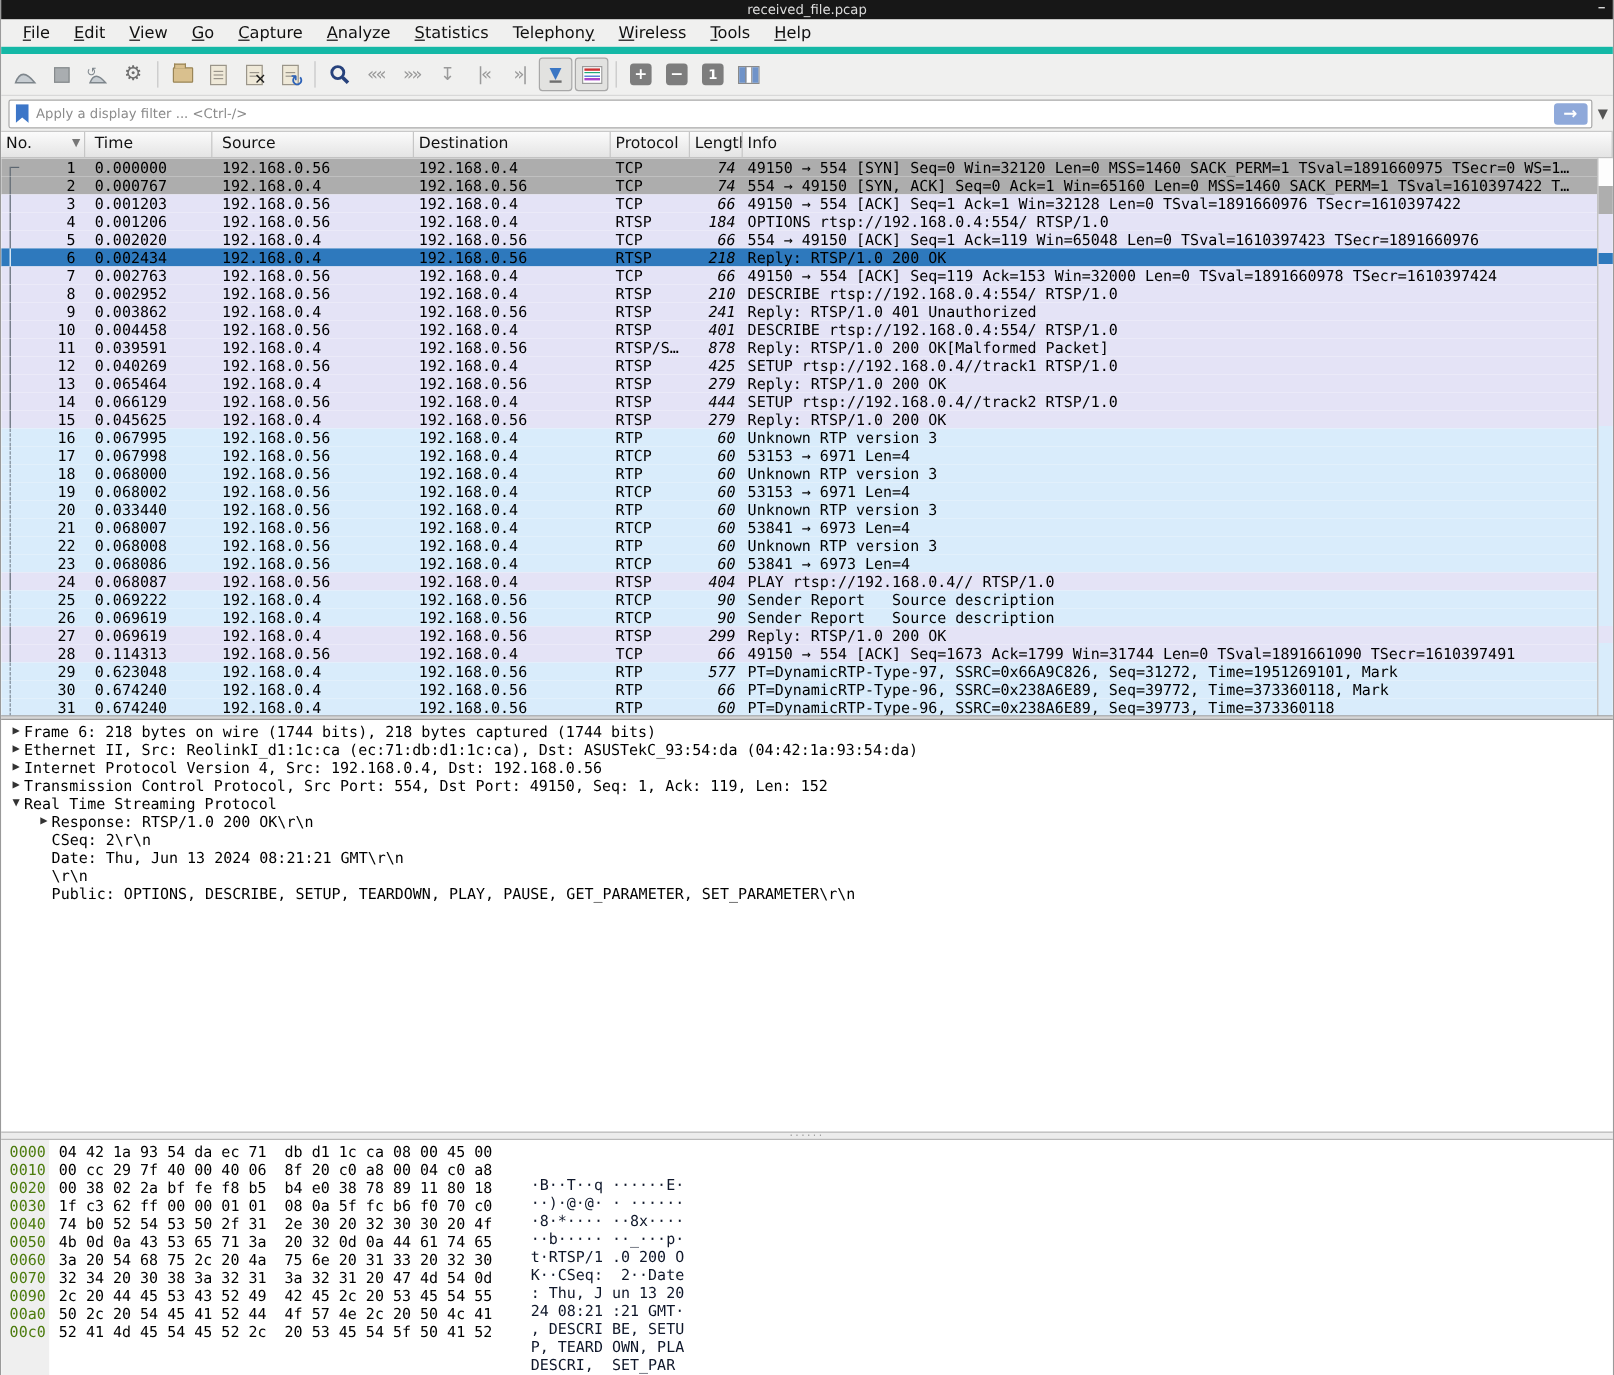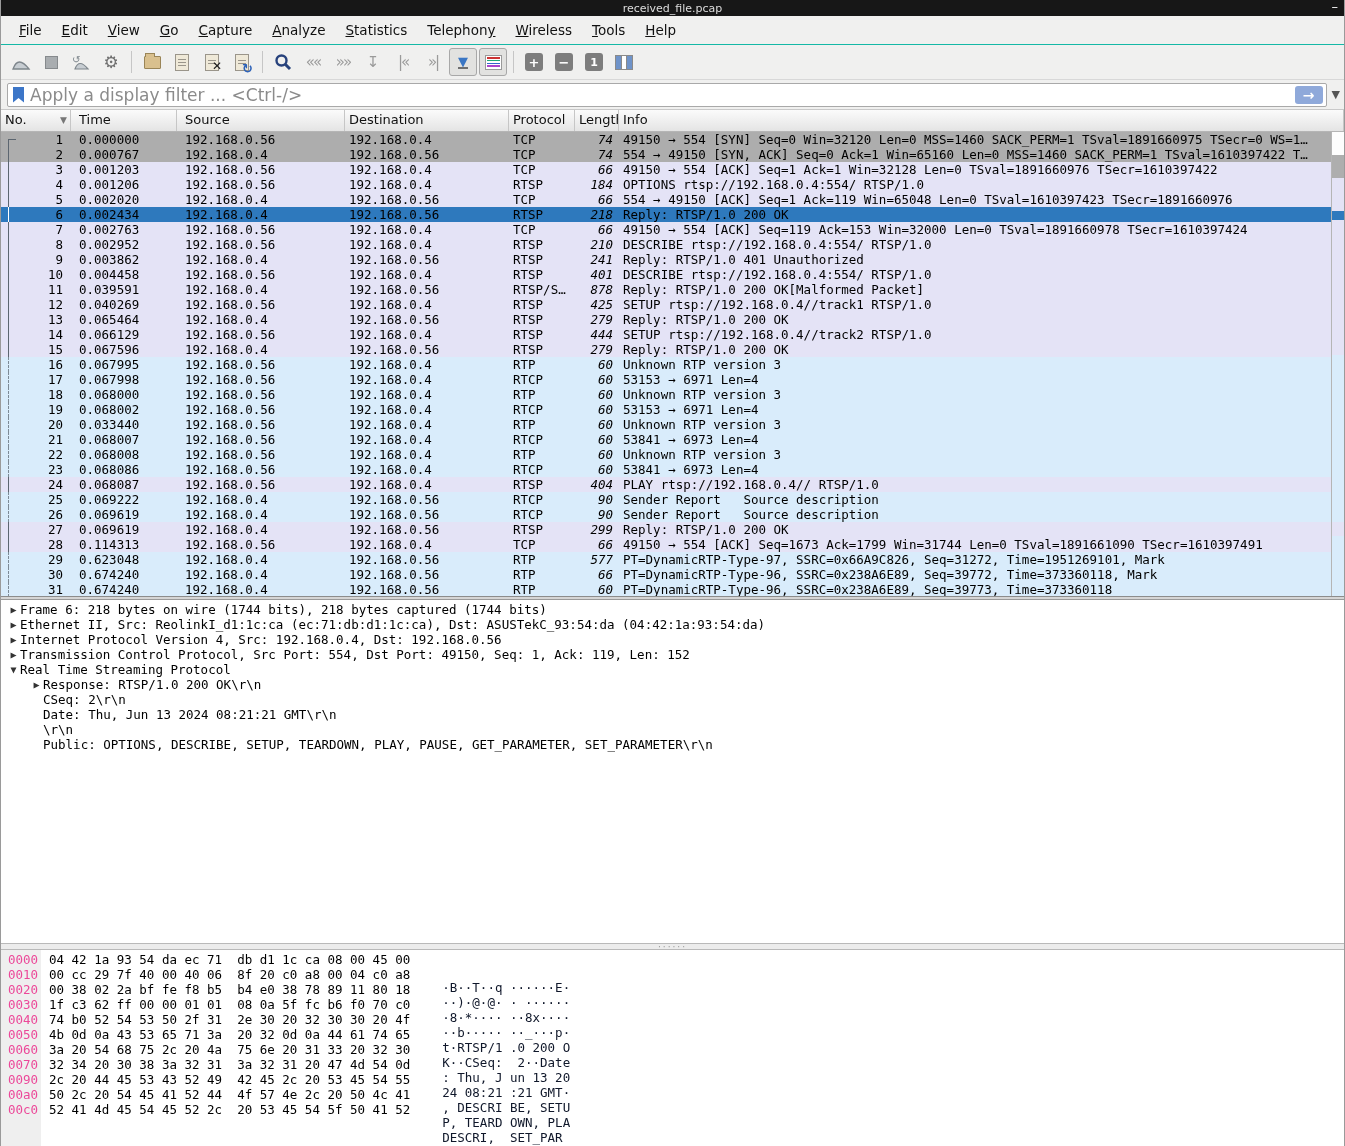--- a/index.html
+++ b/index.html
@@ -8,21 +8,21 @@
   .window { width:1345px; height:1146px; display:flex; flex-direction:column;
             border-left:1px solid #9a9a9a; border-right:1px solid #9a9a9a; }
 
   
   .titlebar { height:16px; background:#171717; color:#ddd; position:relative;
               display:flex; align-items:center; justify-content:center;
               font-size:11px; flex:none; }
   .min-btn { position:absolute; right:6px; top:-1px; color:#fff; font-size:13px; cursor:default; }
 
   
-  .menubar { height:29px; background:#f0f0ef; border-bottom:1px solid #14b8a6;
+  .menubar { height:29px; background:#f0f0ef; border-bottom:6px solid #14b8a6;
              display:flex; align-items:center; padding-left:8px; flex:none; }
   .mitem { padding:3px 10px; font-size:13.5px; color:#111; }
   .mitem u { text-decoration:underline; }
 
   
   .toolbar { height:35px; background:#f0f0ef; border-bottom:1px solid #d8d8d8;
              display:flex; align-items:center; padding-left:6px; gap:2px; flex:none; }
   .tbtn { width:28px; height:28px; display:flex; align-items:center; justify-content:center;
           border:1px solid transparent; border-radius:3px; color:#8a8a8a; font-size:15px; }
   .tbtn.pressed { border:1px solid #a8a8a8; background:#e2e2e0; }
@@ -47,21 +47,21 @@
   .tablecols i.b { background:#6f93c9; }
   .finsvg, .magsvg { display:block; }
 
   
   .filterbar { height:30px; background:#f0f0ef; border-bottom:1px solid #c9c9c9;
                display:flex; align-items:center; padding:0 4px 0 6px; flex:none; }
   .filterwrap { flex:1; height:24px; background:#fff; border:1px solid #a9a9a9; border-radius:2px;
                 display:flex; align-items:center; padding:0 3px; }
   .bookmark { width:11px; height:16px; background:#3c76c8; margin:0 6px 0 2px;
               clip-path:polygon(0 0,100% 0,100% 100%,50% 72%,0 100%); flex:none; }
-  .filterinput { flex:1; border:none; outline:none; font-size:17px; color:#333;
+  .filterinput { flex:1; border:none; outline:none; font-size:11px; color:#333;
                  font-family:"DejaVu Sans", sans-serif; background:transparent; }
   .filterinput::placeholder { color:#8b8b8b; opacity:1; }
   .applybtn { width:28px; height:18px; background:#8fa9da; border-radius:3px; color:#fff;
               display:flex; align-items:center; justify-content:center; font-size:14px;
               font-weight:bold; flex:none; }
   .fcaret { color:#555; font-size:11px; margin-left:5px; flex:none; }
 
   
   .plist { position:relative; flex:none; height:487px; background:#fff; border-bottom:1px solid #8c8c8c; }
   .phead { display:grid; grid-template-columns:70px 106px 168px 164px 66px 44px 1fr;
@@ -104,21 +104,21 @@
   .drow.lv2 { padding-left:29px; }
 
   
   .split2 { height:7px; background:#ececec; border-top:1px solid #b9b9b9; border-bottom:1px solid #b9b9b9;
             display:flex; align-items:center; justify-content:center; flex:none; }
   .grip { color:#9a9a9a; font-size:9px; letter-spacing:2px; line-height:4px; }
   .hexpane { flex:1; background:#fff; position:relative; overflow:hidden; padding-top:2px; }
   .hexstrip { position:absolute; left:0; top:0; bottom:0; width:40px; background:#efefef; }
   .hrow { height:15px; line-height:15px; font-family:"DejaVu Sans Mono", monospace;
           font-size:12.5px; white-space:pre; position:relative; display:flex; }
-  .hrow .off { width:40px; color:#ec4899; padding-left:7px; flex:none; }
+  .hrow .off { width:40px; color:#4d7c0f; padding-left:7px; flex:none; }
   .hrow .bytes { margin-left:8px; color:#000; flex:none; }
   .hrow .ascii { margin-left:32px; color:#0f172a; flex:none;margin-top:28px; }
 </style>
 </head>
 <body>
 
 <div class="window">
 
   <div class="titlebar">
     <span>received_file.pcap</span>
@@ -261,21 +261,21 @@
         <div class="prow lav"><span class="cno">5<span class="conv line"></span></span><span class="pad8">0.002020</span><span class="pad8">192.168.0.4</span><span class="pad4">192.168.0.56</span><span class="pad4">TCP</span><span class="clen">66</span><span class="pad4">554 → 49150 [ACK] Seq=1 Ack=119 Win=65048 Len=0 TSval=1610397423 TSecr=1891660976</span></div>
         <div class="prow sel"><span class="cno">6<span class="conv line"></span></span><span class="pad8">0.002434</span><span class="pad8">192.168.0.4</span><span class="pad4">192.168.0.56</span><span class="pad4">RTSP</span><span class="clen">218</span><span class="pad4">Reply: RTSP/1.0 200 OK</span></div>
         <div class="prow lav"><span class="cno">7<span class="conv line"></span></span><span class="pad8">0.002763</span><span class="pad8">192.168.0.56</span><span class="pad4">192.168.0.4</span><span class="pad4">TCP</span><span class="clen">66</span><span class="pad4">49150 → 554 [ACK] Seq=119 Ack=153 Win=32000 Len=0 TSval=1891660978 TSecr=1610397424</span></div>
         <div class="prow lav"><span class="cno">8<span class="conv line"></span></span><span class="pad8">0.002952</span><span class="pad8">192.168.0.56</span><span class="pad4">192.168.0.4</span><span class="pad4">RTSP</span><span class="clen">210</span><span class="pad4">DESCRIBE rtsp://192.168.0.4:554/ RTSP/1.0</span></div>
         <div class="prow lav"><span class="cno">9<span class="conv line"></span></span><span class="pad8">0.003862</span><span class="pad8">192.168.0.4</span><span class="pad4">192.168.0.56</span><span class="pad4">RTSP</span><span class="clen">241</span><span class="pad4">Reply: RTSP/1.0 401 Unauthorized</span></div>
         <div class="prow lav"><span class="cno">10<span class="conv line"></span></span><span class="pad8">0.004458</span><span class="pad8">192.168.0.56</span><span class="pad4">192.168.0.4</span><span class="pad4">RTSP</span><span class="clen">401</span><span class="pad4">DESCRIBE rtsp://192.168.0.4:554/ RTSP/1.0</span></div>
         <div class="prow lav"><span class="cno">11<span class="conv line"></span></span><span class="pad8">0.039591</span><span class="pad8">192.168.0.4</span><span class="pad4">192.168.0.56</span><span class="pad4">RTSP/S…</span><span class="clen">878</span><span class="pad4">Reply: RTSP/1.0 200 OK[Malformed Packet]</span></div>
         <div class="prow lav"><span class="cno">12<span class="conv line"></span></span><span class="pad8">0.040269</span><span class="pad8">192.168.0.56</span><span class="pad4">192.168.0.4</span><span class="pad4">RTSP</span><span class="clen">425</span><span class="pad4">SETUP rtsp://192.168.0.4//track1 RTSP/1.0</span></div>
         <div class="prow lav"><span class="cno">13<span class="conv line"></span></span><span class="pad8">0.065464</span><span class="pad8">192.168.0.4</span><span class="pad4">192.168.0.56</span><span class="pad4">RTSP</span><span class="clen">279</span><span class="pad4">Reply: RTSP/1.0 200 OK</span></div>
         <div class="prow lav"><span class="cno">14<span class="conv line"></span></span><span class="pad8">0.066129</span><span class="pad8">192.168.0.56</span><span class="pad4">192.168.0.4</span><span class="pad4">RTSP</span><span class="clen">444</span><span class="pad4">SETUP rtsp://192.168.0.4//track2 RTSP/1.0</span></div>
-        <div class="prow lav"><span class="cno">15<span class="conv line"></span></span><span class="pad8">0.067596</span><span class="pad8">192.168.0.4</span><span class="pad4">192.168.0.56</span><span class="pad4">RTSP</span><span class="clen">279</span><span class="pad4">Reply: RTSP/1.0 200 OK</span></div>
+        <div class="prow lav"><span class="cno">15<span class="conv line"></span></span><span class="pad8">0.045625</span><span class="pad8">192.168.0.4</span><span class="pad4">192.168.0.56</span><span class="pad4">RTSP</span><span class="clen">279</span><span class="pad4">Reply: RTSP/1.0 200 OK</span></div>
         <div class="prow blue"><span class="cno">16<span class="conv dash"></span></span><span class="pad8">0.067995</span><span class="pad8">192.168.0.56</span><span class="pad4">192.168.0.4</span><span class="pad4">RTP</span><span class="clen">60</span><span class="pad4">Unknown RTP version 3</span></div>
         <div class="prow blue"><span class="cno">17<span class="conv dash"></span></span><span class="pad8">0.067998</span><span class="pad8">192.168.0.56</span><span class="pad4">192.168.0.4</span><span class="pad4">RTCP</span><span class="clen">60</span><span class="pad4">53153 → 6971 Len=4</span></div>
         <div class="prow blue"><span class="cno">18<span class="conv dash"></span></span><span class="pad8">0.068000</span><span class="pad8">192.168.0.56</span><span class="pad4">192.168.0.4</span><span class="pad4">RTP</span><span class="clen">60</span><span class="pad4">Unknown RTP version 3</span></div>
         <div class="prow blue"><span class="cno">19<span class="conv dash"></span></span><span class="pad8">0.068002</span><span class="pad8">192.168.0.56</span><span class="pad4">192.168.0.4</span><span class="pad4">RTCP</span><span class="clen">60</span><span class="pad4">53153 → 6971 Len=4</span></div>
         <div class="prow blue"><span class="cno">20<span class="conv dash"></span></span><span class="pad8">0.033440</span><span class="pad8">192.168.0.56</span><span class="pad4">192.168.0.4</span><span class="pad4">RTP</span><span class="clen">60</span><span class="pad4">Unknown RTP version 3</span></div>
         <div class="prow blue"><span class="cno">21<span class="conv dash"></span></span><span class="pad8">0.068007</span><span class="pad8">192.168.0.56</span><span class="pad4">192.168.0.4</span><span class="pad4">RTCP</span><span class="clen">60</span><span class="pad4">53841 → 6973 Len=4</span></div>
         <div class="prow blue"><span class="cno">22<span class="conv dash"></span></span><span class="pad8">0.068008</span><span class="pad8">192.168.0.56</span><span class="pad4">192.168.0.4</span><span class="pad4">RTP</span><span class="clen">60</span><span class="pad4">Unknown RTP version 3</span></div>
         <div class="prow blue"><span class="cno">23<span class="conv dash"></span></span><span class="pad8">0.068086</span><span class="pad8">192.168.0.56</span><span class="pad4">192.168.0.4</span><span class="pad4">RTCP</span><span class="clen">60</span><span class="pad4">53841 → 6973 Len=4</span></div>
         <div class="prow lav"><span class="cno">24<span class="conv line"></span></span><span class="pad8">0.068087</span><span class="pad8">192.168.0.56</span><span class="pad4">192.168.0.4</span><span class="pad4">RTSP</span><span class="clen">404</span><span class="pad4">PLAY rtsp://192.168.0.4// RTSP/1.0</span></div>
         <div class="prow blue"><span class="cno">25<span class="conv dash"></span></span><span class="pad8">0.069222</span><span class="pad8">192.168.0.4</span><span class="pad4">192.168.0.56</span><span class="pad4">RTCP</span><span class="clen">90</span><span class="pad4">Sender Report   Source description</span></div>

